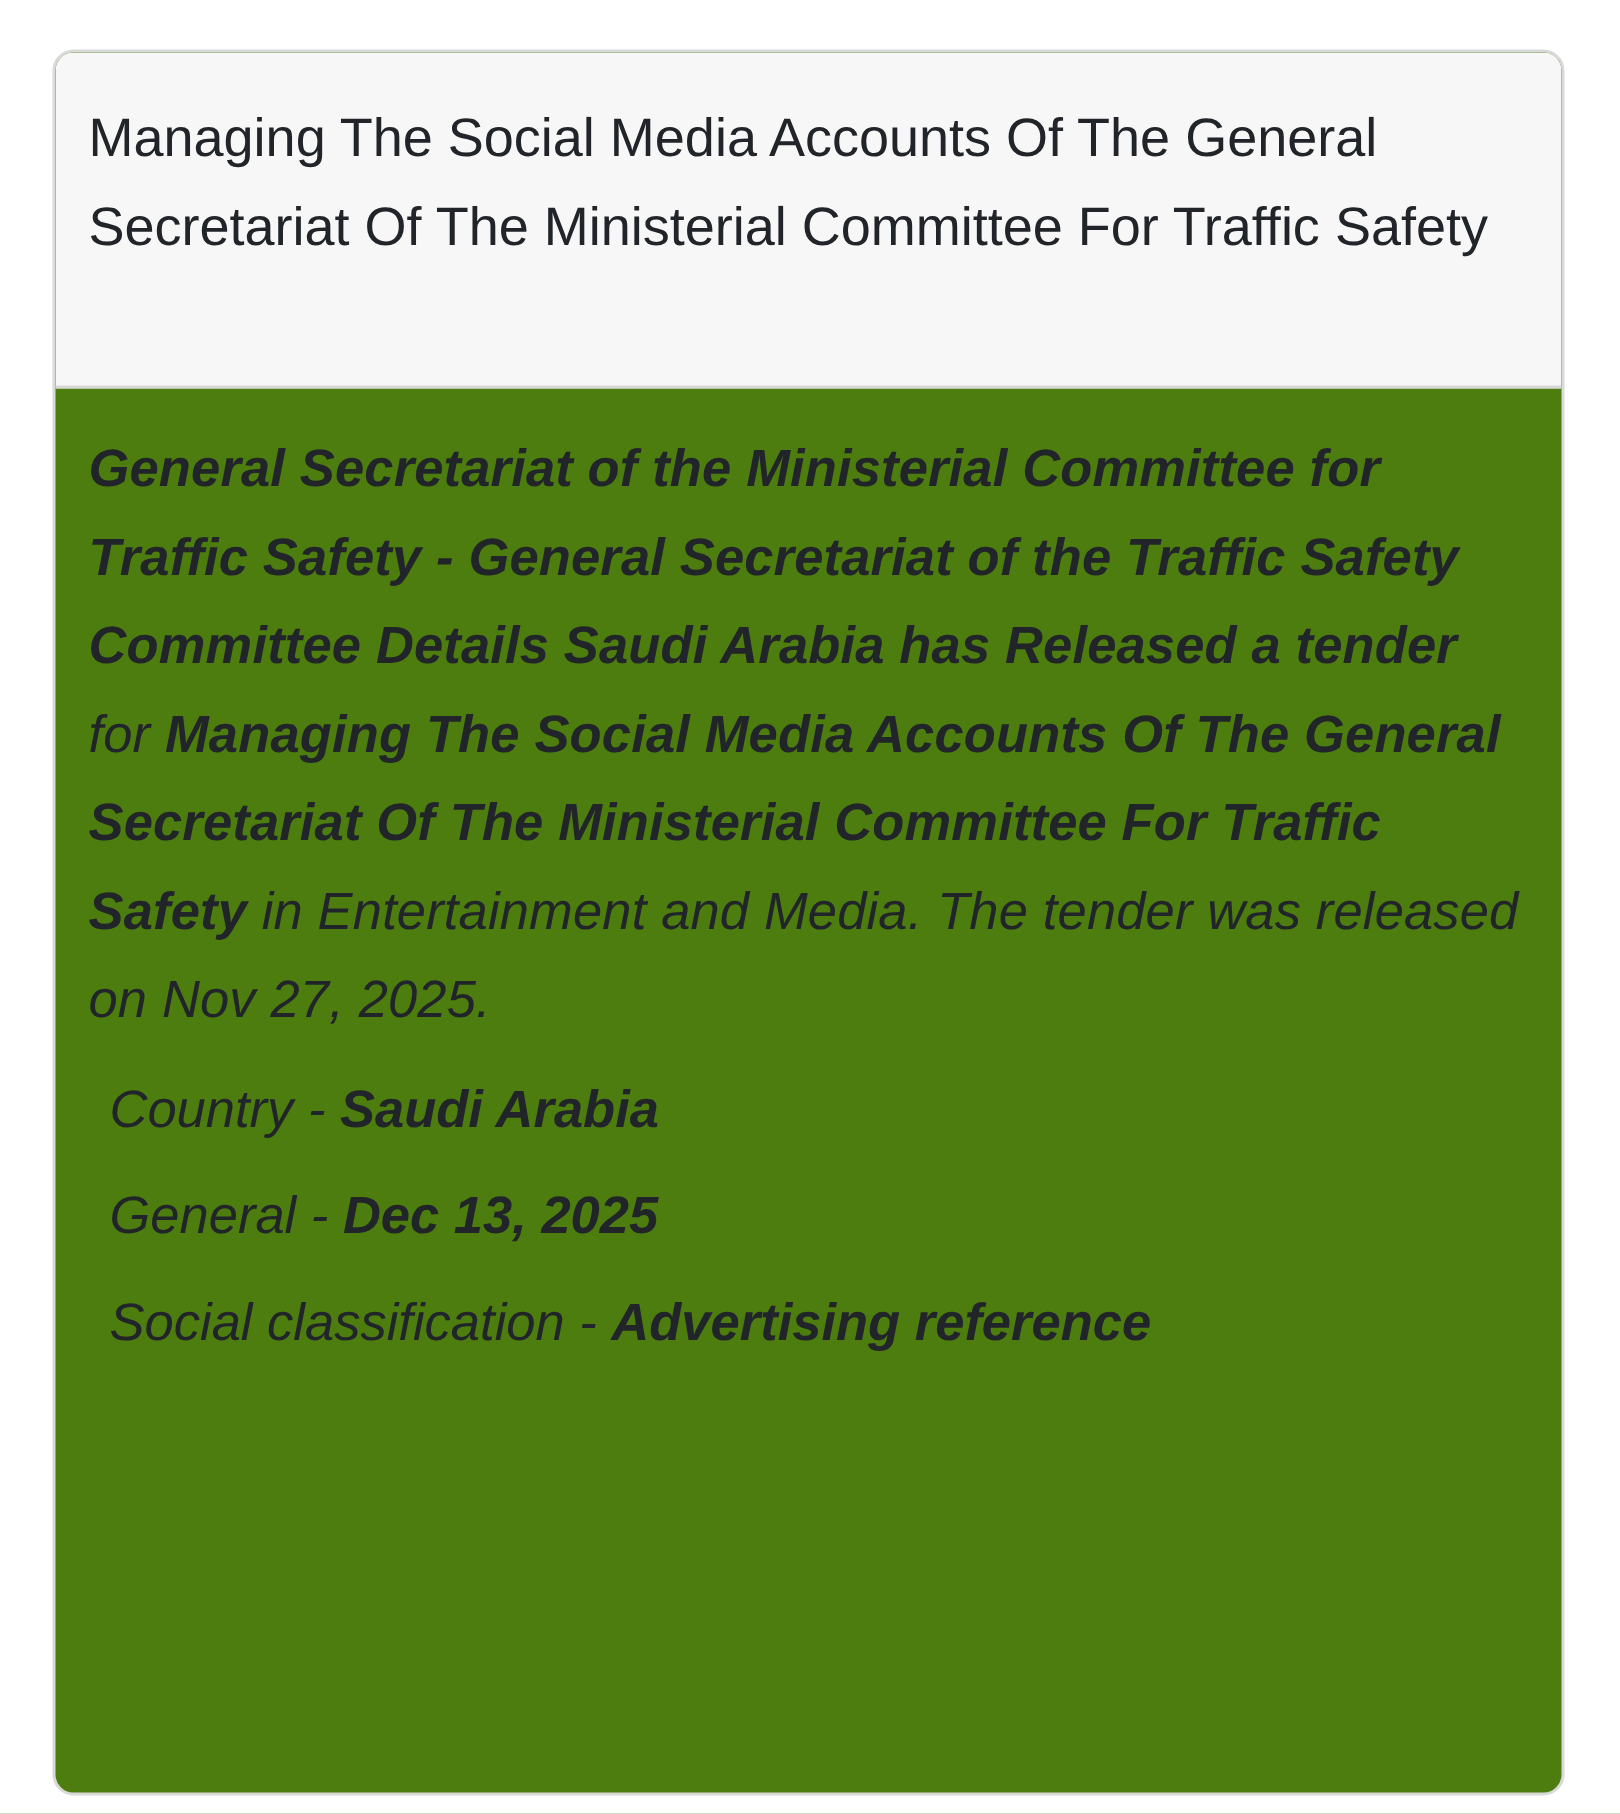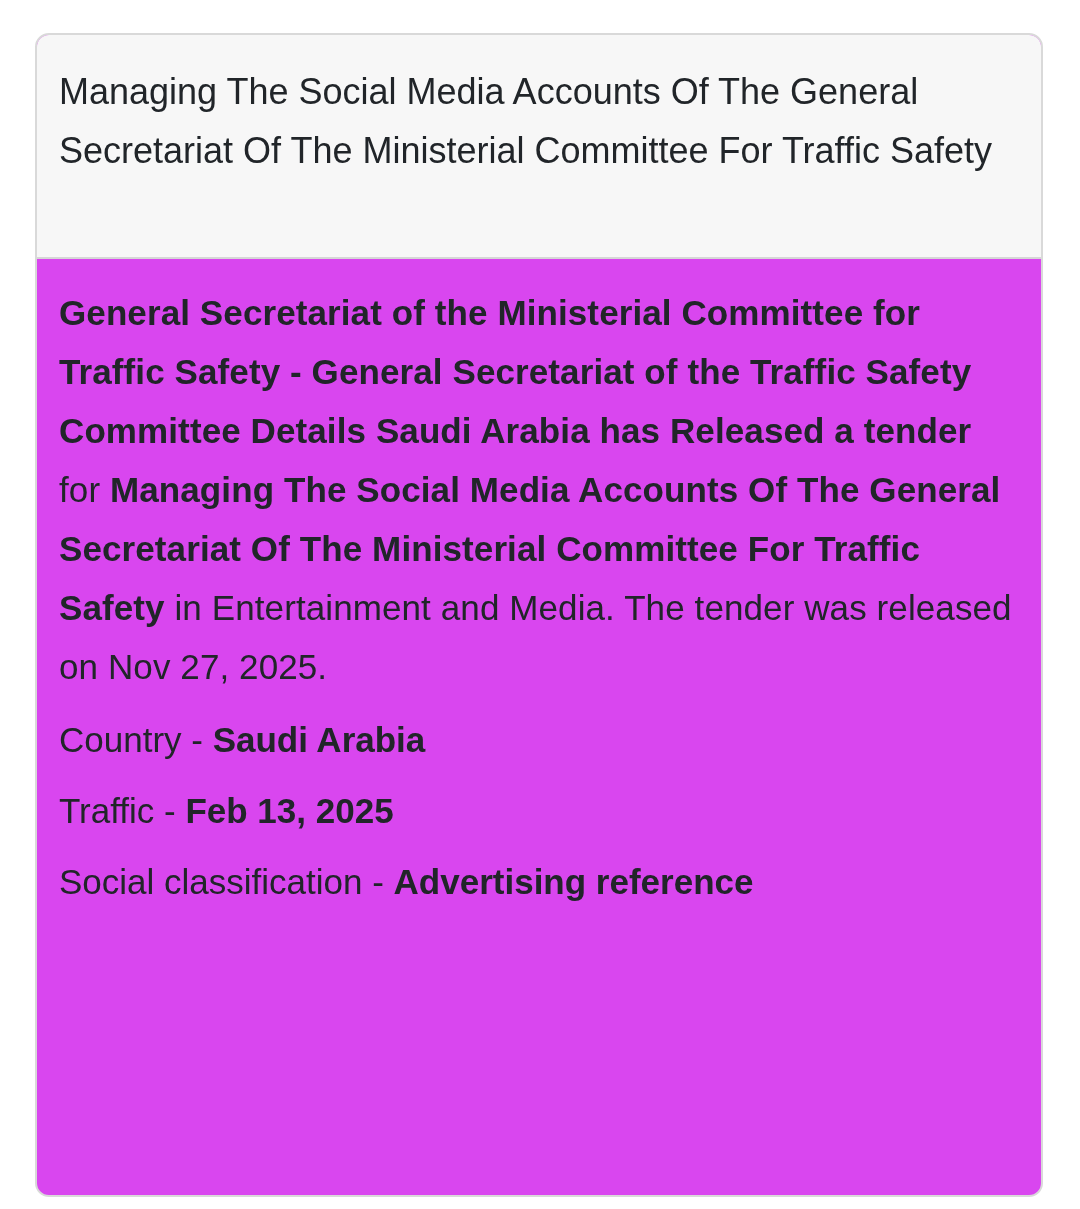--- a/index.html
+++ b/index.html
@@ -15,66 +15,67 @@
       color: #212529;
     }
     .card {
       position: absolute;
       left: 35px;
       top: 33px;
       width: 1008px;
       height: 1164px;
       border: 2px solid #d9d9d9;
       border-radius: 14px;
-      background: #d946ef;
+      background: #4d7c0f;
       overflow: hidden;
       box-sizing: border-box;
     }
     .card-header {
       background: #f7f7f7;
       border-bottom: 2px solid #d6d6d6;
       padding: 27px 22px 30px 22px;
       height: 224px;
       box-sizing: border-box;
       font-size: 36px;
       line-height: 59px;
       font-weight: normal;
       color: #212529;
     }
     .card-body {
       padding: 24px 22px 0 22px;
       font-size: 35px;
       line-height: 59px;
+      font-style: italic;
     }
     .desc {
       margin: 0 0 14px 0;
       font-weight: 500;
       color: #212529;
       letter-spacing: 0.1px;
     }
     .desc .b { font-weight: bold; }
     .desc .m { font-weight: normal; }
     .row {
-      margin: 0 0 12px 0;
+      margin: 0 0 12px 14px;
       color: #212529;
     }
     .row .label { font-weight: normal; }
     .row .value { font-weight: bold; }
   </style>
 </head>
 <body>
 
 <div class="card">
   <div class="card-header">Managing The Social Media Accounts Of The General Secretariat Of The Ministerial Committee For Traffic Safety</div>
   <div class="card-body">
     <p class="desc"><span class="b">General Secretariat of the Ministerial Committee for Traffic Safety - General Secretariat of the Traffic Safety Committee Details Saudi Arabia has Released a tender</span><span class="m"> for </span><span class="b">Managing The Social Media Accounts Of The General Secretariat Of The Ministerial Committee For Traffic Safety</span><span class="m"> in Entertainment and Media. The tender was released on Nov 27, 2025.</span></p>
 
     <div class="row">
       <span class="label">Country - </span><span class="value">Saudi Arabia</span>
     </div>
     <div class="row">
-      <span class="label">Traffic - </span><span class="value">Feb 13, 2025</span>
+      <span class="label">General - </span><span class="value">Dec 13, 2025</span>
     </div>
     <div class="row">
       <span class="label">Social classification - </span><span class="value">Advertising reference</span>
     </div>
   </div>
 </div>
 
 </body></html>

